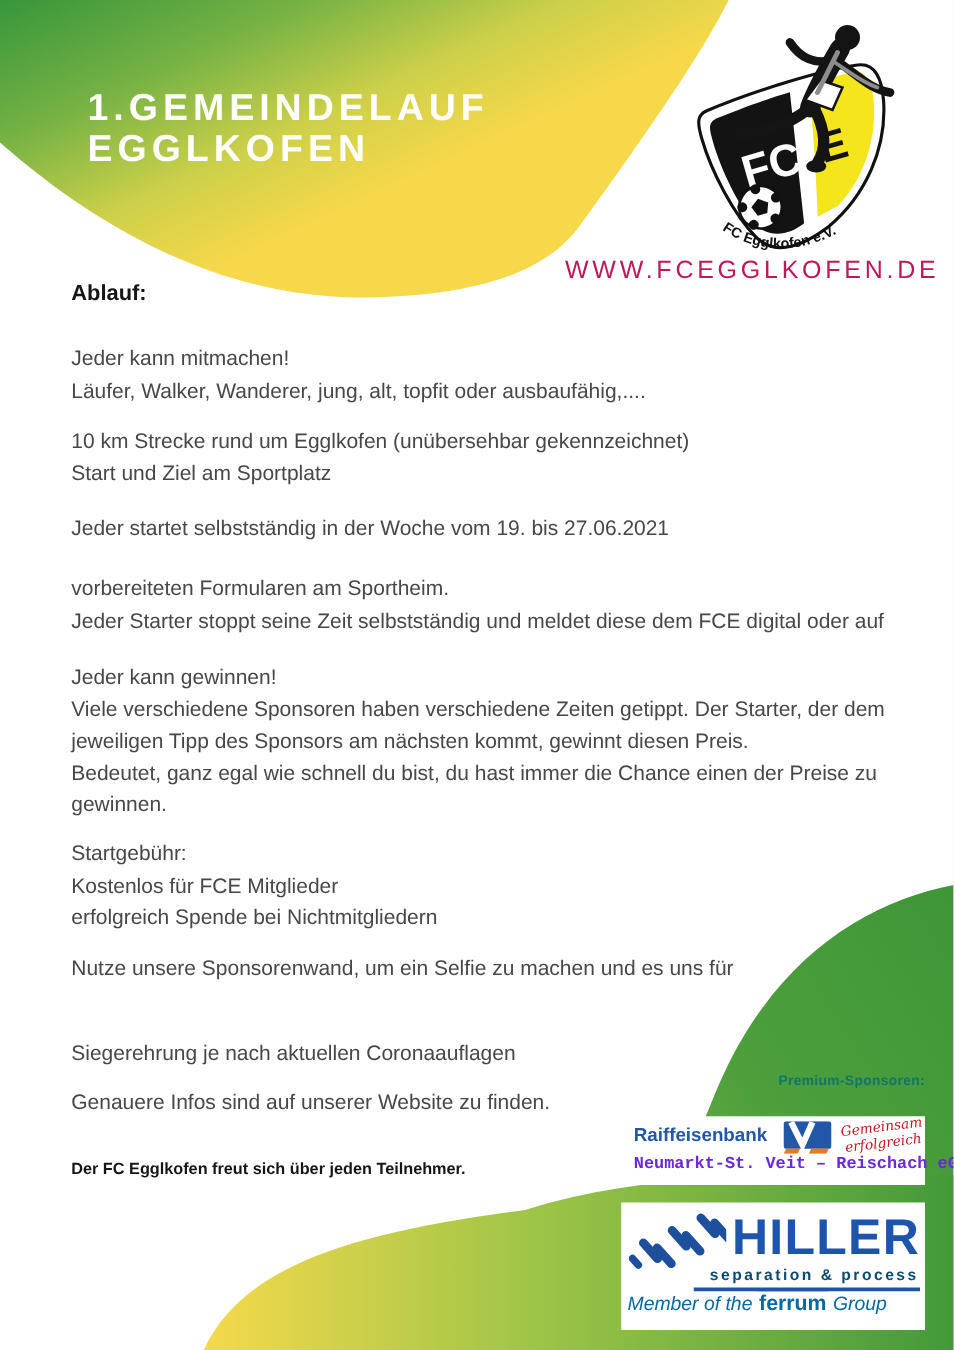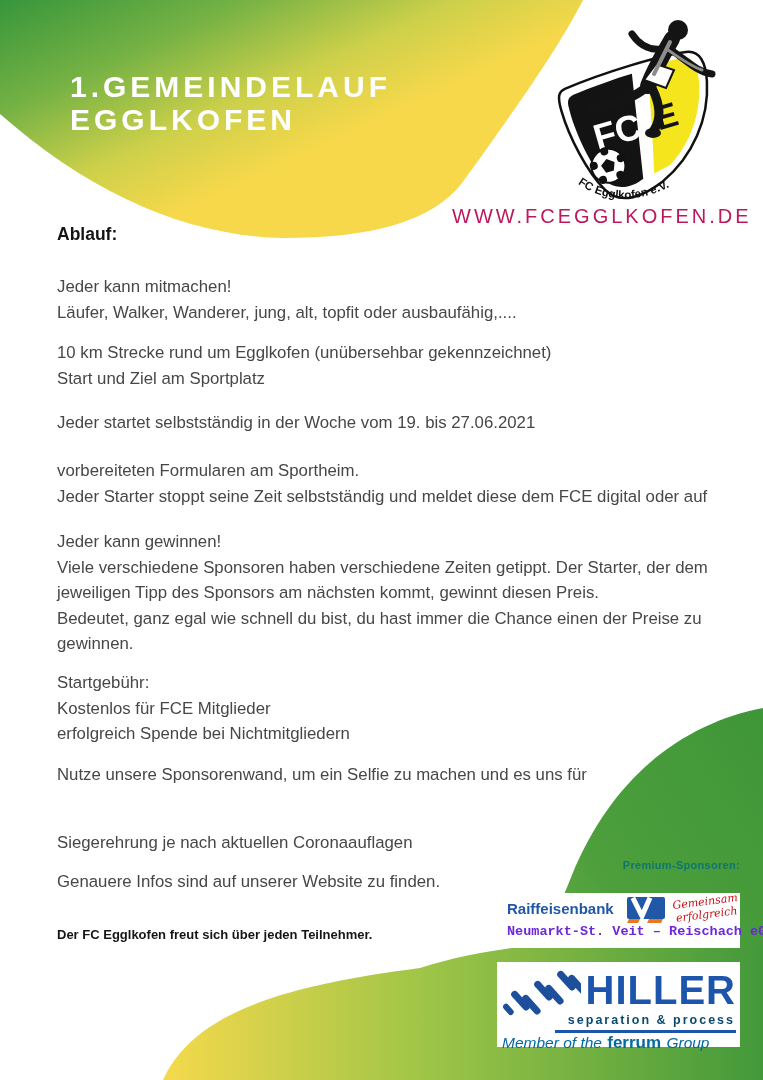--- a/index.html
+++ b/index.html
@@ -23,21 +23,21 @@
   
   .sponsor-heading{position:absolute;left:497px;top:859px;width:243px;text-align:right;
                    color:#0f766e;font-weight:bold;font-size:11px;letter-spacing:.3px;white-space:nowrap;}
   .sponsor-box{position:absolute;left:497px;background:#ffffff;}
   .rb-box{top:875px;width:243px;height:55px;margin-top:18px;}
   .rb-name{position:absolute;left:10px;top:7px;font-size:15px;font-weight:bold;color:#2057a7;white-space:nowrap;}
   .rb-region{position:absolute;left:10px;top:31px;font-size:13.5px;font-weight:bold;color:#6d28d9;white-space:nowrap;font-family:Liberation Mono, monospace;}
   .rb-slogan{position:absolute;left:176px;top:3px;width:66px;text-align:center;color:#c3161c;
              font-family:"DejaVu Serif", serif;font-style:italic;font-size:11px;line-height:12.5px;
              transform:rotate(-7deg);}
-  .hl-box{top:962px;width:243px;height:85px;}
+  .hl-box{top:962px;width:243px;height:102px;}
   .hl-name{position:absolute;right:4px;top:8px;font-size:40px;font-weight:bold;color:#1c55ab;letter-spacing:1px;line-height:40px;}
   .hl-tagline{position:absolute;right:5px;top:51px;font-size:12.5px;letter-spacing:2px;color:#0c4a6e;font-weight:bold;white-space:nowrap;}
   .hl-rule{position:absolute;left:58px;right:4px;top:68px;height:2.5px;background:#1c55ab;}
   .hl-member{position:absolute;left:5px;top:71px;font-size:15.5px;color:#0369a1;font-style:italic;white-space:nowrap;}
   .hl-member .brand{font-style:normal;font-weight:bold;font-size:17px;border-top:2px solid #1c55ab;padding:0 1px;}
 </style>
 </head>
 <body>
 
 <div class="page">

